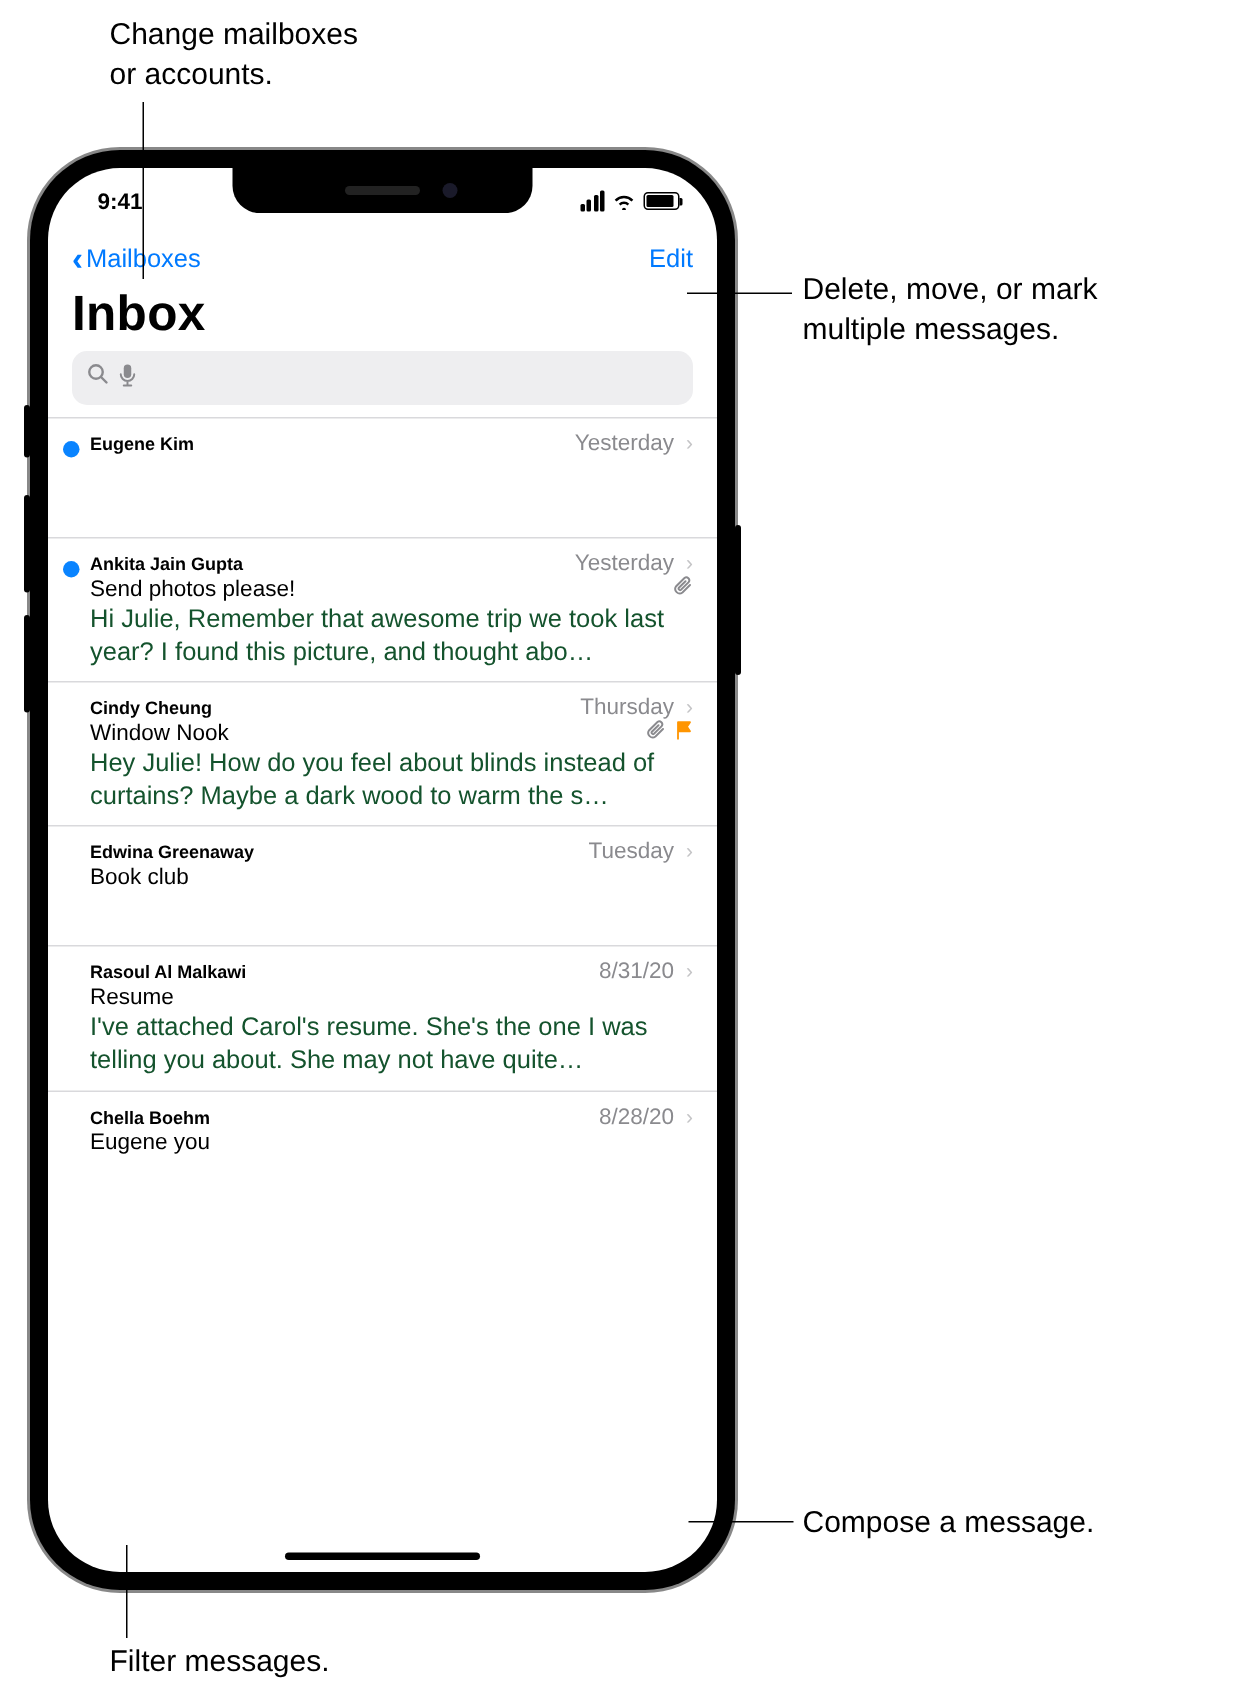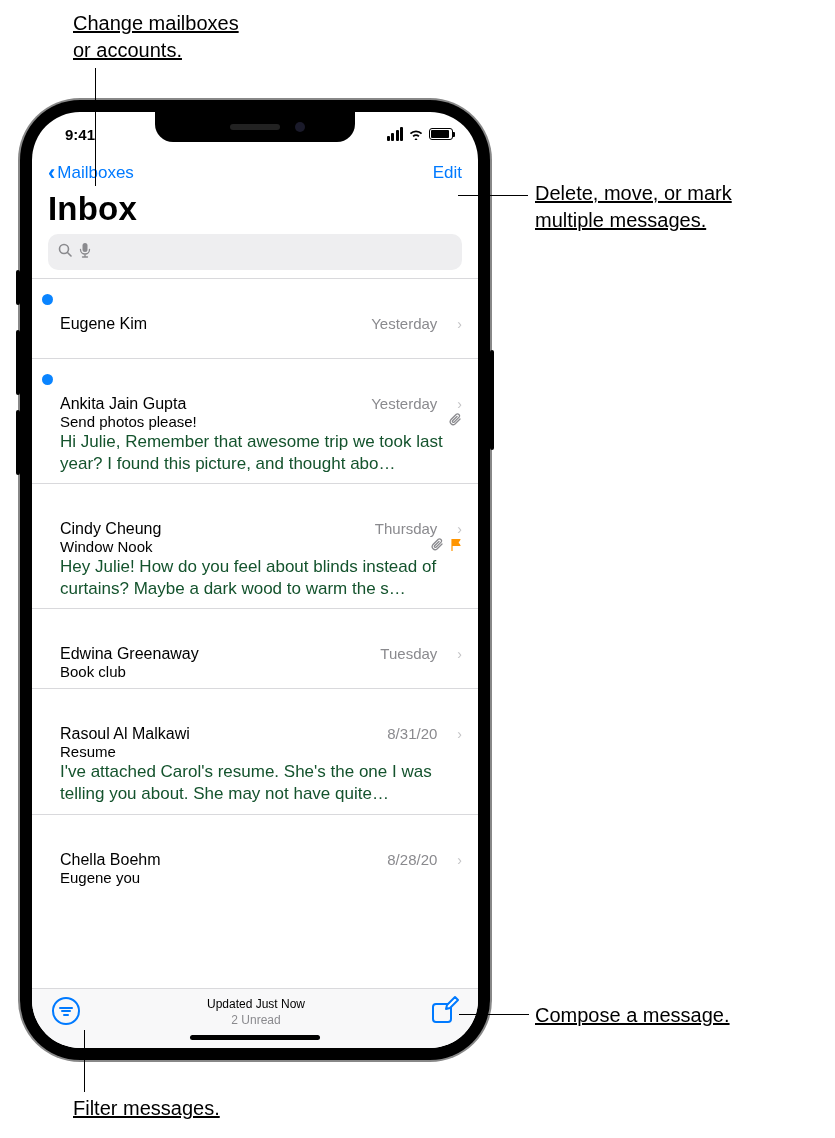--- a/index.html
+++ b/index.html
@@ -137,22 +137,22 @@
       width: 11px;
       height: 11px;
       background: #0a84ff;
       border-radius: 50%;
     }
     .row-top {
       display: flex;
       justify-content: space-between;
       align-items: baseline;
     }
-    .sender { font-size: 16px; font-weight: 400; }
-    .date-wrap { display: flex; align-items: flex-end; gap: 20px; color: #8a8a8e; font-size: 15px; margin-top: 28px; }
+    .sender { font-size: 12px; font-weight: 700; }
+    .date-wrap { display: flex; align-items: flex-start; gap: 8px; color: #8a8a8e; font-size: 15px; }
     .row-sub {
       display: flex;
       justify-content: space-between;
       align-items: center;
     }
     .subject { font-size: 15px; color: #000; }
     .indicators { display: flex; gap: 6px; align-items: center; }
     .attach-icon { color: #8a8a8e; font-size: 14px; }
     .flag-icon { color: #ff9500; font-size: 14px; }
     .preview { font-size: 17px; color: #14532d; line-height: 1.3; margin-top: 1px; max-height: 2.6em; overflow: hidden; }
@@ -203,21 +203,20 @@
       background: #000;
       border-radius: 3px;
     }
 
     
     .callout {
       position: absolute;
       font-size: 20px;
       color: #000;
       line-height: 1.35;
-      text-decoration: underline;
     }
     .callout-line {
       position: absolute;
       background: #000;
     }
     .c-top-left { left: 73px; top: 10px; }
     .c-top-right { left: 535px; top: 180px; }
     .c-bottom-right { left: 535px; top: 1002px; }
     .c-bottom-left { left: 73px; top: 1095px; }
   </style>
@@ -369,39 +368,20 @@
               <span class="chev-r">›</span>
             </div>
           </div>
           <div class="row-sub">
             <div class="subject">Eugene you</div>
             <div class="indicators"></div>
           </div>
         </div>
       </div>
 
-    <div class="toolbar">
-      <div class="filter-btn">
-        <div class="filter-lines">
-            <span></span>
-            <span></span>
-            <span></span>
-          </div>
-      </div>
-      <div class="toolbar-center">
-        <div>Updated Just Now</div>
-        <div class="unread">2 Unread</div>
-      </div>
-      <div class="compose-btn">
-        <div class="compose-sq"></div>
-        <svg class="compose-pen" viewBox="0 0 16 16">
-            <path d="M2 14l1-4 8-8 3 3-8 8-4 1z" fill="#fff" stroke="#007aff" stroke-width="2" stroke-linejoin="round"></path>
-          </svg>
-      </div>
-    </div>
 
     <div class="home-indicator"></div>
   </div>
 </div>
 
 <div class="callout c-top-left" style="white-space:pre-line">Change mailboxes
 or accounts.</div>
 <div class="callout-line" style="left:95px; top:68px; width:1px; height:118px;"></div>
 
 <div class="callout c-top-right" style="white-space:pre-line">Delete, move, or mark

